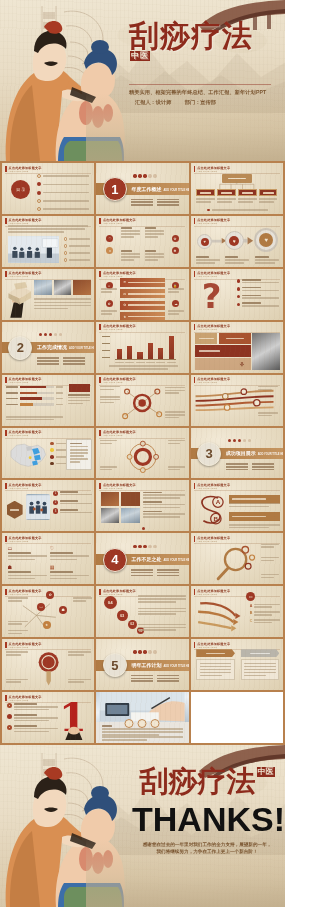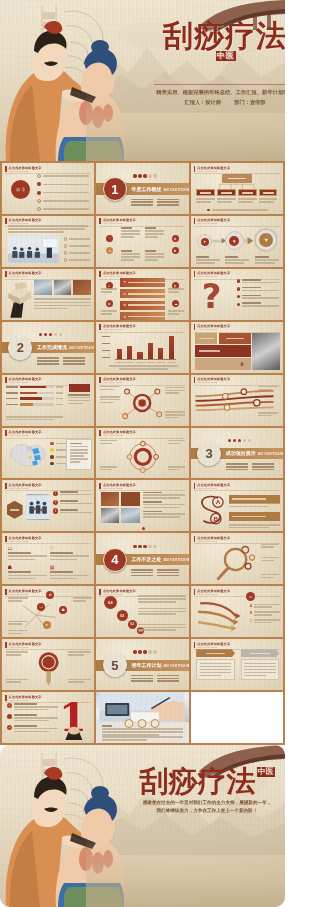--- a/index.html
+++ b/index.html
@@ -22,21 +22,21 @@
   .hero-water { position:absolute; left:30%; bottom:0; width:70%; height:42%;
     background:linear-gradient(180deg, rgba(222,206,176,0) 0%, rgba(205,186,152,.5) 55%, rgba(190,170,136,.75) 100%); }
   .hero-roof { position:absolute; right:0; top:0; width:86px; height:34px; overflow:hidden; }
 
   
   .hero-chart { position:absolute; left:12px; top:2px; width:115px; height:120px; opacity:.5; }
 
   
   .figs { position:absolute; left:0; bottom:0; width:150px; height:160px; }
 
-  .hero-title { position:absolute; left:154px; top:21px; width:142px; text-align:center; }
+  .hero-title { position:absolute; left:129px; top:21px; width:142px; text-align:left; }
   .ht-main { font-size:30px; font-weight:bold; color:#8d2b1c; letter-spacing:1px;
     line-height:1; text-shadow:1px 1px 0 rgba(255,255,255,.35); font-family:"DejaVu Sans",sans-serif;}
   .ht-mark { display:inline-block; vertical-align:top; font-size:8px; background:#8d2b1c; color:#efe6d2;
     padding:1px 1px; margin-left:1px; line-height:1.05; }
   .ht-bar { height:1px; background:#8d2b1c; opacity:.45; margin:3px 0 0; }
   .ht-sub { margin-top:5px; font-size:12.5px; font-weight:bold; color:#6a3a16; letter-spacing:0px;
     white-space:nowrap; }
   .ht-desc { margin-top:4px; font-size:5.2px; color:#7a5530; font-weight:bold; letter-spacing:.1px; }
   .ht-meta { margin-top:3px; font-size:5.2px; color:#7a5530; font-weight:bold; }
   .ht-meta span { margin:0 6px; }
@@ -110,21 +110,21 @@
     font-family:"DejaVu Serif",serif; line-height:1; }
 
   
   .qm { position:absolute; left:12%; top:20%; font-size:34px; font-weight:bold; color:#9e3724;
     font-family:"DejaVu Sans",sans-serif; line-height:1; opacity:.9; }
 
   
   .thanks { position:absolute; left:0; top:745px; width:285px; height:162px; overflow:hidden;
     background:
       radial-gradient(ellipse 180px 90px at 62% 78%, rgba(228,214,186,.5), rgba(228,214,186,0) 70%),
-      linear-gradient(175deg,#efe6d2 0%,#e9ddc6 38%,#ddcdb0 72%,#d3c2a4 100%); border-radius: 10px; }
+      linear-gradient(175deg,#efe6d2 0%,#e9ddc6 38%,#ddcdb0 72%,#d3c2a4 100%); }
   .tk-title { position:absolute; left:132px; top:22px; width:150px; text-align:center; }
   .tk-main { font-size:29px; font-weight:bold; color:#8d2b1c; line-height:1;
     font-family:"DejaVu Sans",sans-serif; }
   .tk-thanks { font-size:34px; font-weight:bold; color:#111; letter-spacing:0px; line-height:1.05; margin-top:6px;
     font-family:"Liberation Sans",sans-serif; }
   .tk-desc { margin-top:3px; font-size:4.6px; color:#7a5530; font-weight:bold; line-height:1.7; padding:0 10px;}
 </style>
 </head>
 <body>
 
@@ -1472,17 +1472,18 @@
           <ellipse cx="108" cy="112" rx="5" ry="9"></ellipse>
       </g>
       <path d="M62 90 C70 86 80 90 86 98 C80 102 70 100 62 96Z" fill="#f2d8bd"></path>
       <path d="M72 86 L96 96 L92 102 L70 94Z" fill="#2b2118" opacity=".85"></path>
     </svg>
 
     <div class="hero-water"></div>
 
     <div class="tk-title">
       <div class="tk-main"><span>刮痧疗法</span><span class="ht-mark">中医</span></div>
+      <div class="tk-thanks">THANKS!</div>
       <div class="tk-desc">感谢您在过去的一年里对我们工作的全力支持，展望新的一年，我们将继续努力，力争在工作上更上一个新台阶！</div>
     </div>
   </div>
 
 </div>
 
 </body></html>

